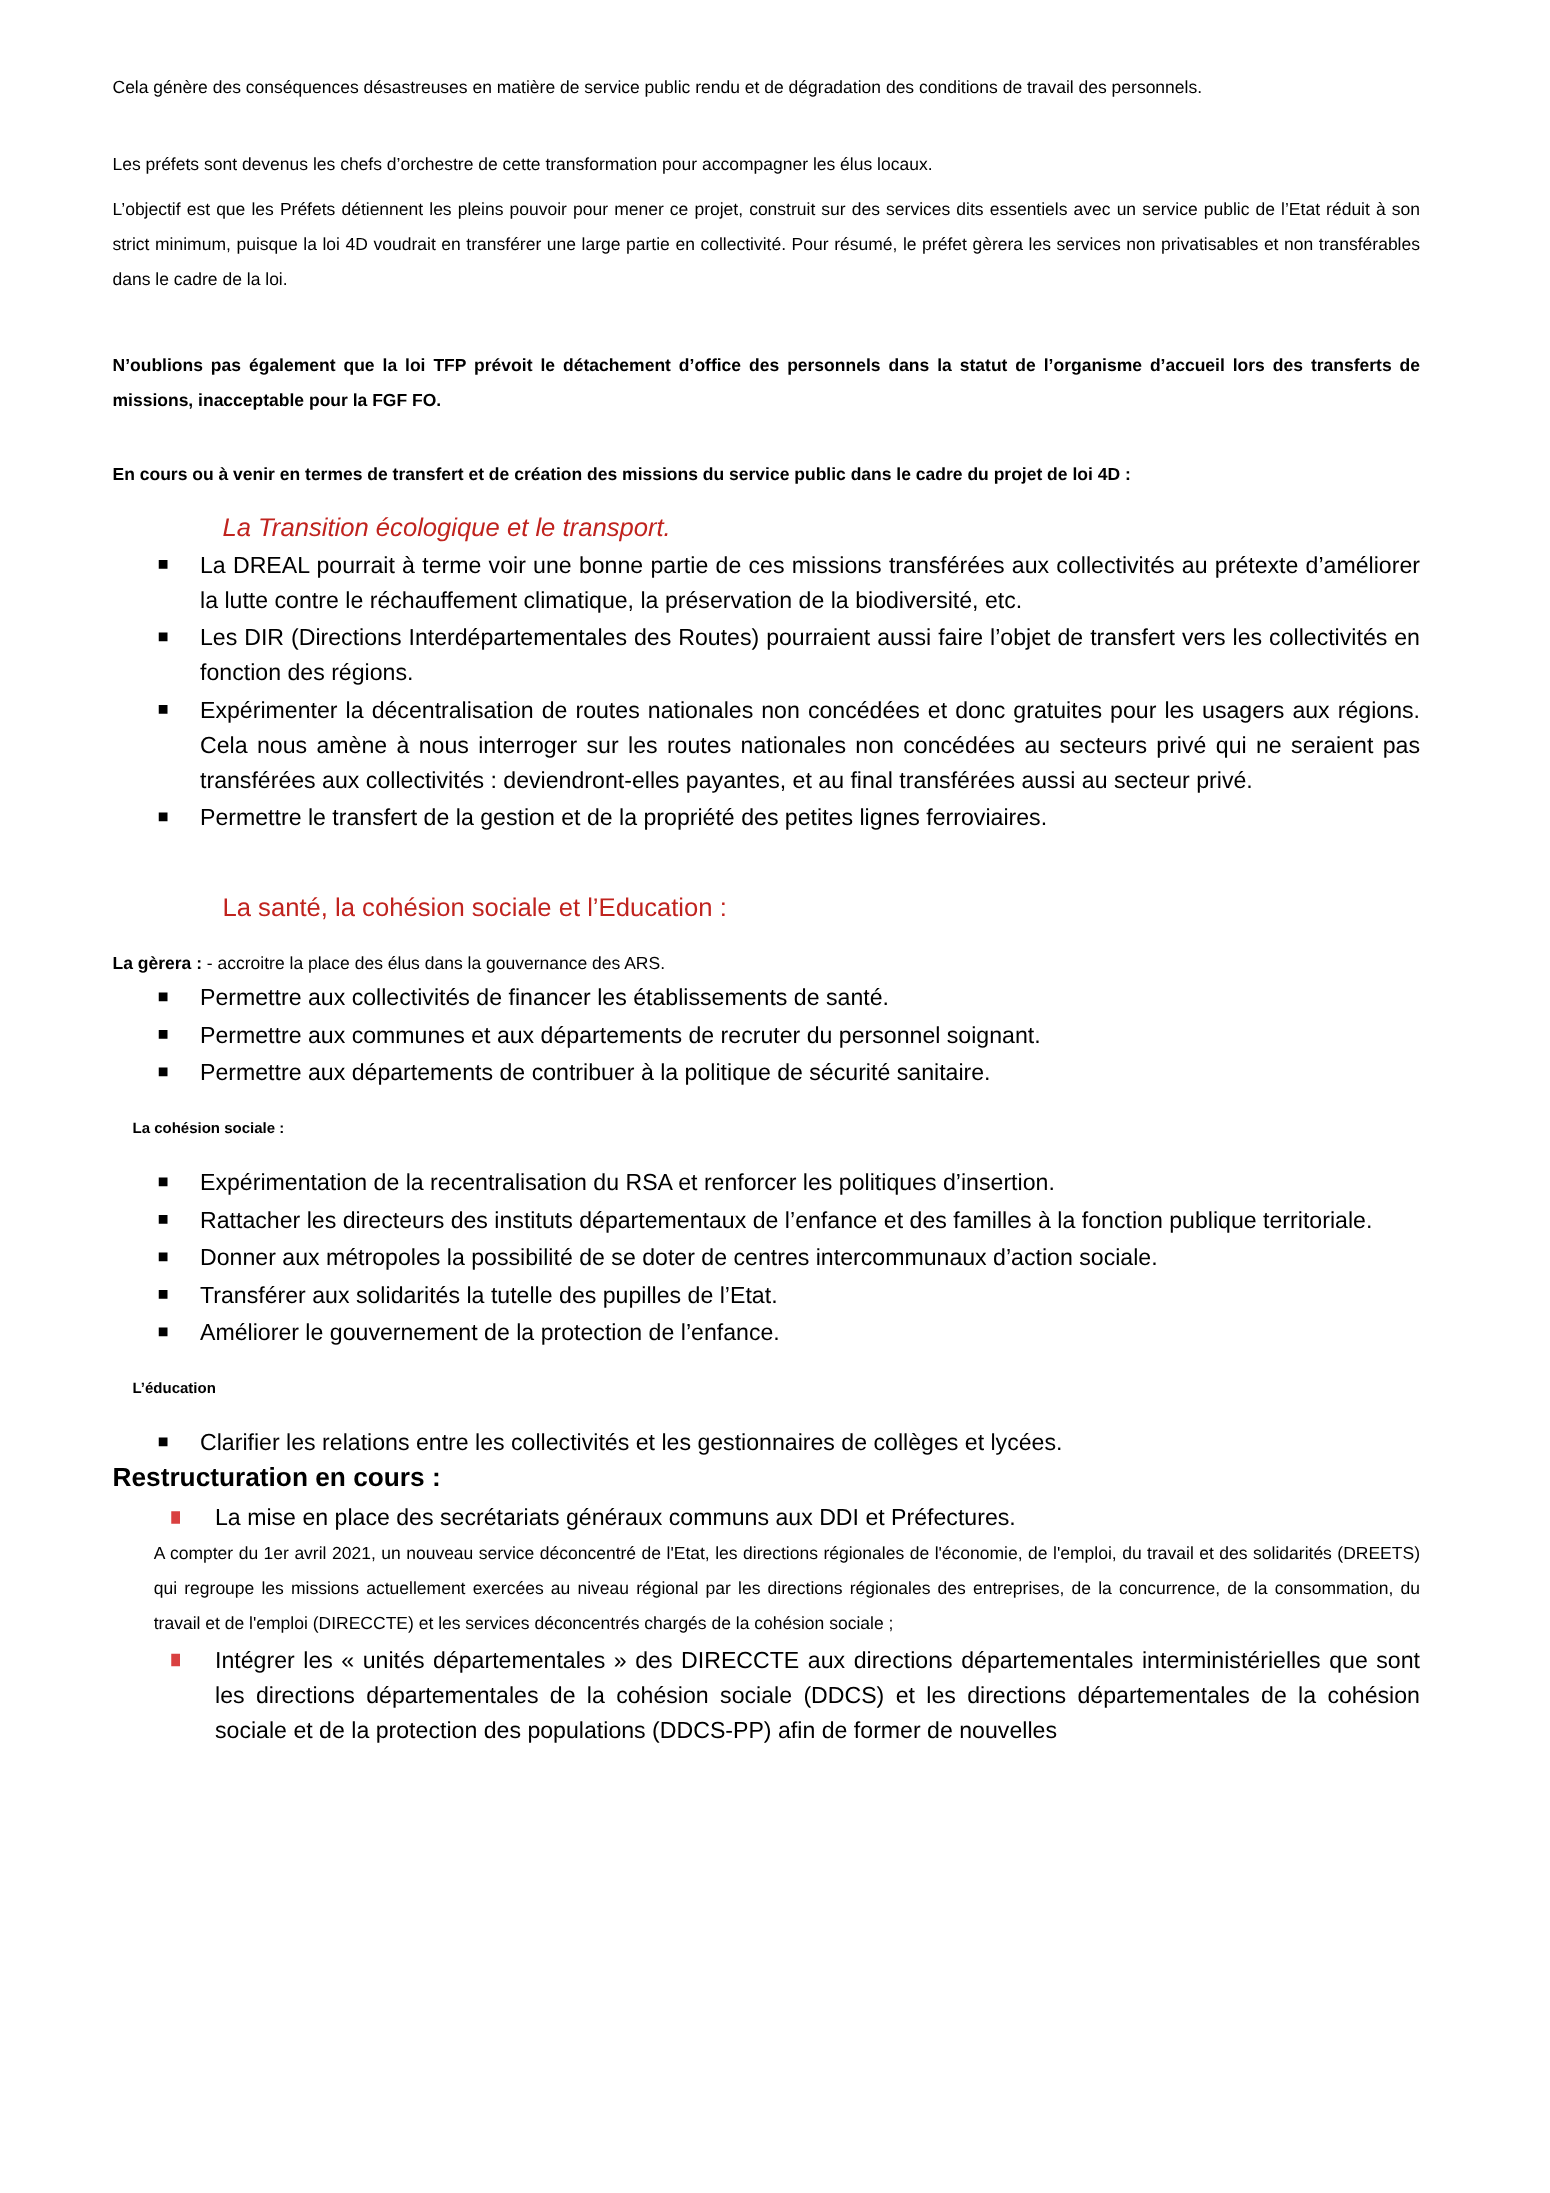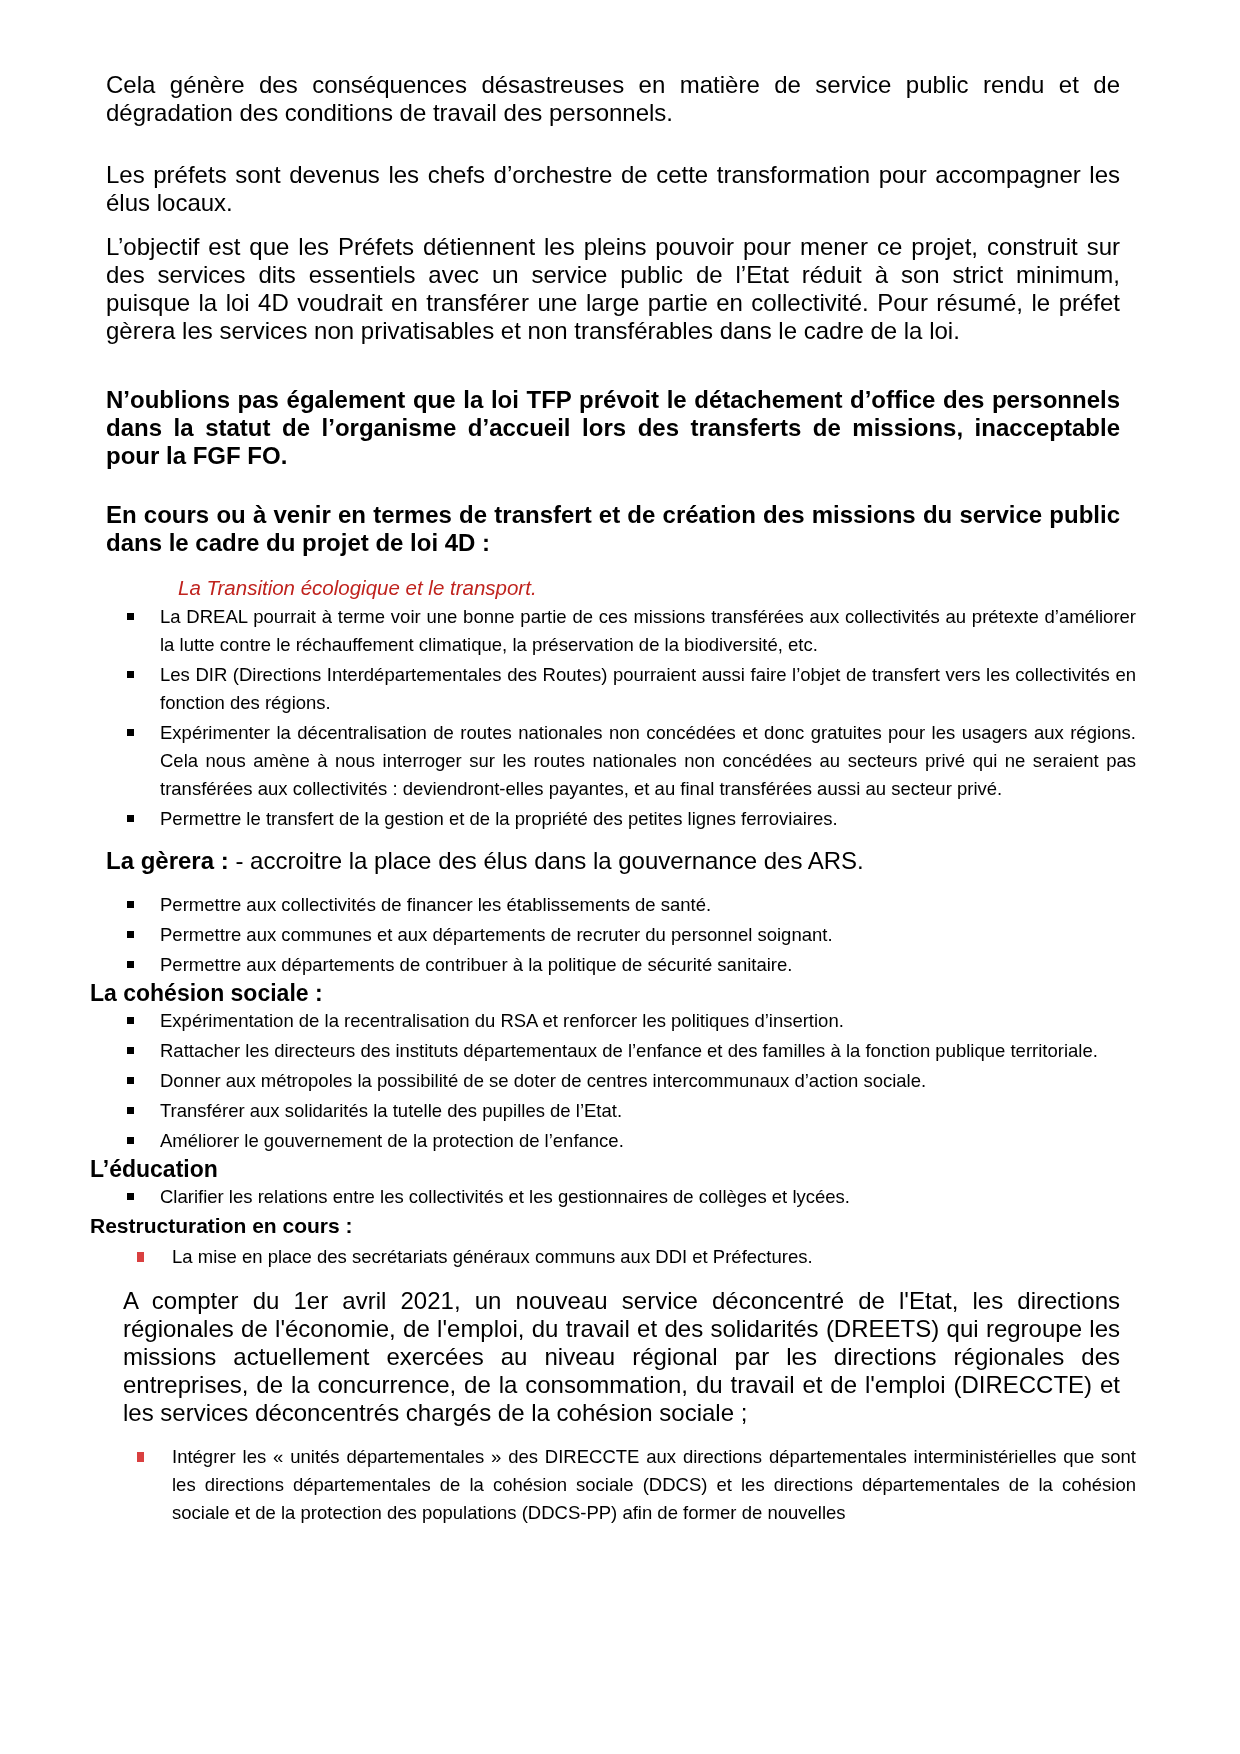--- a/index.html
+++ b/index.html
@@ -16,22 +16,22 @@
     -webkit-font-smoothing:antialiased;
   }
   .page{
     box-sizing:border-box;
     width:1240px;
     height:1754px;
     padding:55px 104px 40px 90px;
     overflow:hidden;
   }
   .para{
-    margin:16px;
-    font-size:24px;
+    margin:0;
+    font-size:14px;
     line-height:28px;
     text-align:justify;
     text-align-last:left;
   }
   .bold{font-weight:bold;}
   .m-prefets{margin-top:34px;}
   .m-objectif{margin-top:8px;}
   .m-tfp{margin-top:41px;}
   .m-encours{margin-top:31px;}
   .red-heading{
@@ -84,22 +84,22 @@
   }
   .bullet-text{
     flex:1;
     font-size:18.5px;
     line-height:28px;
     text-align:justify;
     text-align-last:left;
     display:block;
   }
   .sub-bold{
-    margin:0;
-    font-size:23px;
+    margin:16px;
+    font-size:12px;
     line-height:28px;
     font-weight:bold;
     text-align:left;
   }
   .restruct-heading{
     margin:0;
     font-size:21px;
     line-height:30px;
     font-weight:bold;
     text-align:left;
@@ -144,20 +144,21 @@
       <span class="bullet-text">Expérimenter la décentralisation de routes nationales non concédées et donc gratuites pour les usagers aux régions. Cela nous amène à nous interroger sur les routes nationales non concédées au secteurs privé qui ne seraient pas transférées aux collectivités : deviendront-elles payantes, et au final transférées aussi au secteur privé.</span>
     </div>
     <div class="bullet-item">
       <span class="marker-cell">
           <span class="sq"></span>
         </span>
       <span class="bullet-text">Permettre le transfert de la gestion et de la propriété des petites lignes ferroviaires.</span>
     </div>
   </div>
 
+  <h2 class="red-heading m-h-sante">La santé, la cohésion sociale et l’Education :</h2>
 
   <p class="para m-p-sante"><span class="bold">La gèrera :</span><span> - accroitre la place des élus dans la gouvernance des ARS.</span></p>
 
   <div class="blist m-ul2">
     <div class="bullet-item">
       <span class="marker-cell">
           <span class="sq"></span>
         </span>
       <span class="bullet-text">Permettre aux collectivités de financer les établissements de santé.</span>
     </div>

